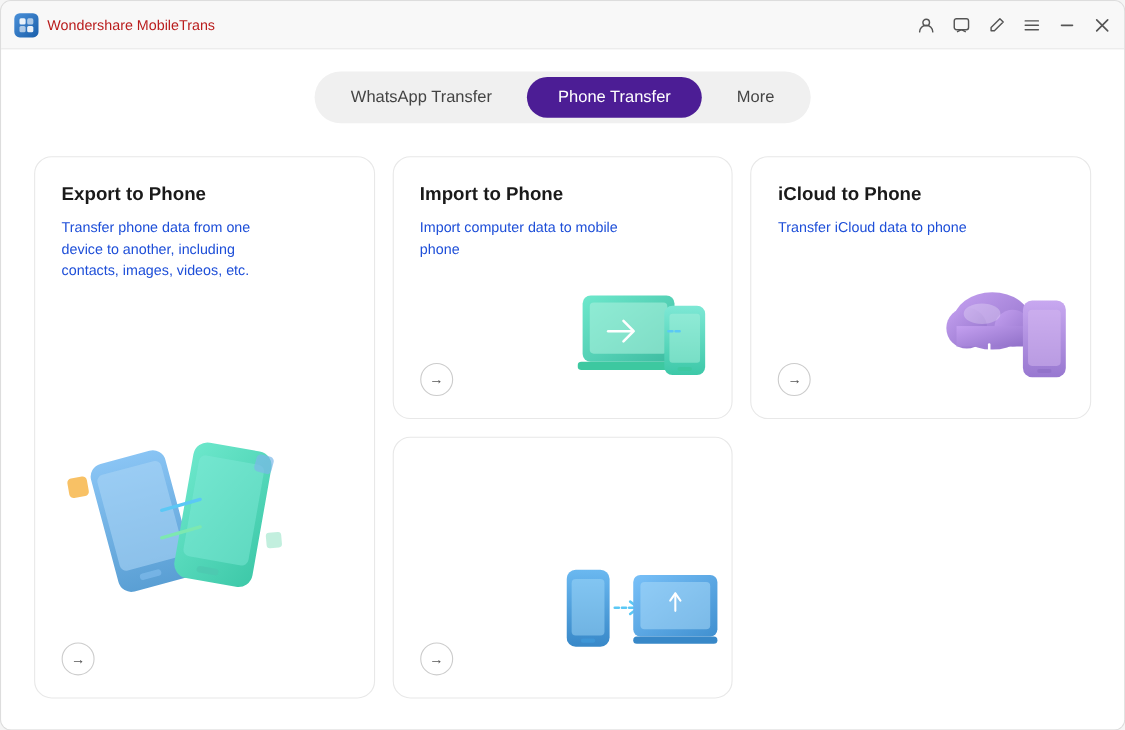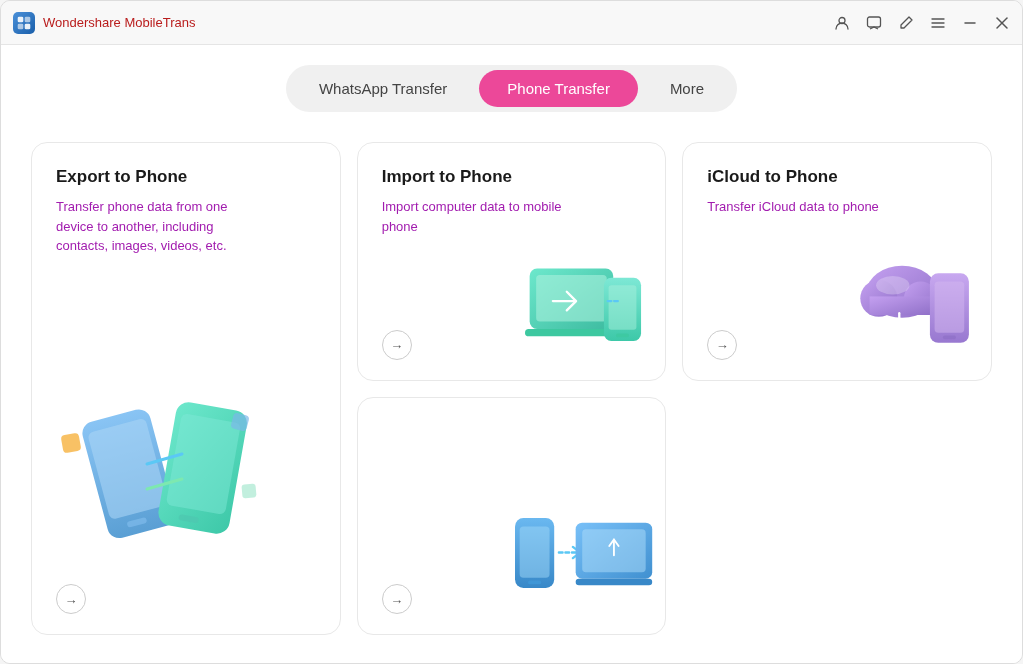--- a/index.html
+++ b/index.html
@@ -94,21 +94,21 @@
       font-size: 15px;
       font-weight: 500;
       cursor: pointer;
       color: #444;
       transition: all 0.2s;
       white-space: nowrap;
       text-align: right;
     }
 
     .nav-tab.active {
-      background: #ec4899;
+      background: #4c1d95;
       color: #fff;
     }
 
     
     .cards-grid {
       display: grid;
       grid-template-columns: 1fr 1fr 1fr;
       grid-template-rows: 1fr 1fr;
       gap: 16px;
       flex: 1;
@@ -133,21 +133,21 @@
 
     .card-title {
       font-size: 17px;
       font-weight: 700;
       color: #1a1a1a;
       margin-bottom: 10px;
     }
 
     .card-desc {
       font-size: 13px;
-      color: #a21caf;
+      color: #1d4ed8;
       line-height: 1.5;
       max-width: 200px;
     }
 
     .card-arrow {
       position: absolute;
       bottom: 20px;
       left: 24px;
       width: 30px;
       height: 30px;

